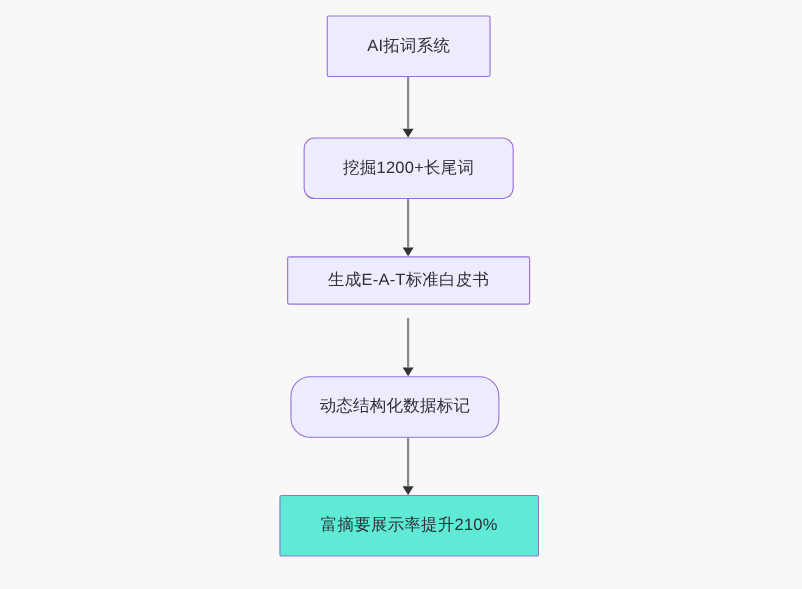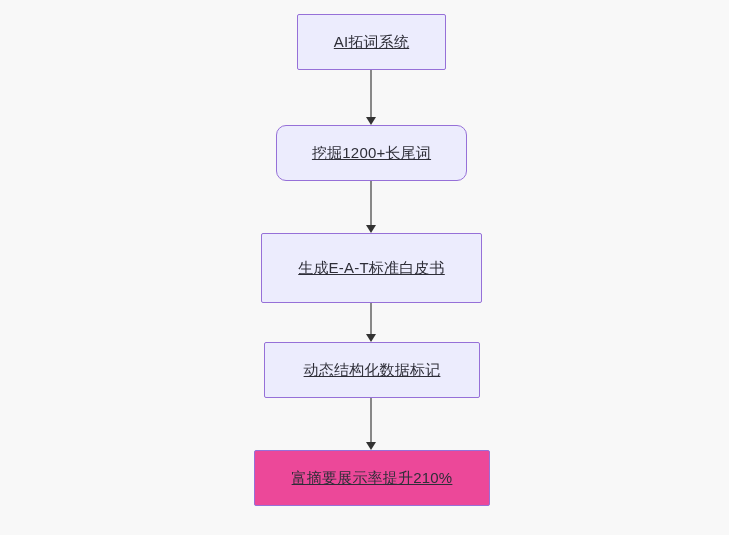--- a/index.html
+++ b/index.html
@@ -38,21 +38,20 @@
     justify-content: center;
     color: #2e2e38;
     font-size: 15px;
     line-height: 1.3;
     letter-spacing: 0.2px;
     white-space: nowrap;
     text-align: center;
   }
   .node-label {
     display: block;
-    text-decoration: underline;
   }
 </style>
 </head>
 <body style="background: rgb(248, 248, 248);">
 
 <div id="flowchart-canvas">
 
   <svg class="edge-layer" viewBox="0 0 729 535" width="729" height="535" xmlns="http://www.w3.org/2000/svg">
     <defs>
       <marker id="arrowhead" markerWidth="10" markerHeight="8" refX="1" refY="4" orient="auto" markerUnits="userSpaceOnUse">
@@ -71,24 +70,24 @@
       </g>
   </svg>
 
   <div id="nodes-group">
       <div class="node" style="left: 297px; top: 14px; width: 149px; height: 56px; background: rgb(236, 236, 253); border-color: rgb(150, 112, 216); color: rgb(46, 46, 56);">
         <span class="node-label">AI拓词系统</span>
       </div>
       <div class="node" style="left: 276px; top: 125px; width: 191px; height: 56px; background: rgb(236, 236, 253); border-color: rgb(150, 112, 216); color: rgb(46, 46, 56); border-radius: 10px;">
         <span class="node-label">挖掘1200+长尾词</span>
       </div>
-      <div class="node" style="left: 261px; top: 233px; width: 221px; height: 70px; background: rgb(236, 236, 253); border-color: rgb(150, 112, 216); color: rgb(46, 46, 56);">
+      <div class="node" style="left: 261px; top: 233px; width: 221px; height: 44px; background: rgb(236, 236, 253); border-color: rgb(150, 112, 216); color: rgb(46, 46, 56);">
         <span class="node-label">生成E-A-T标准白皮书</span>
       </div>
-      <div class="node" style="left: 264px; top: 342px; width: 216px; height: 56px; background: rgb(236, 236, 253); border-color: rgb(150, 112, 216); color: rgb(46, 46, 56);">
+      <div class="node" style="left: 264px; top: 342px; width: 190px; height: 56px; background: rgb(236, 236, 253); border-color: rgb(150, 112, 216); color: rgb(46, 46, 56); border-radius: 18px;">
         <span class="node-label">动态结构化数据标记</span>
       </div>
-      <div class="node" style="left: 254px; top: 450px; width: 236px; height: 56px; background: #ec4899; border-color: rgb(150, 112, 216); color: rgb(46, 46, 56);">
+      <div class="node" style="left: 254px; top: 450px; width: 236px; height: 56px; background: #5eead4; border-color: rgb(150, 112, 216); color: rgb(46, 46, 56);">
         <span class="node-label">富摘要展示率提升210%</span>
       </div>
     </div>
 
 </div>
 
 </body></html>

